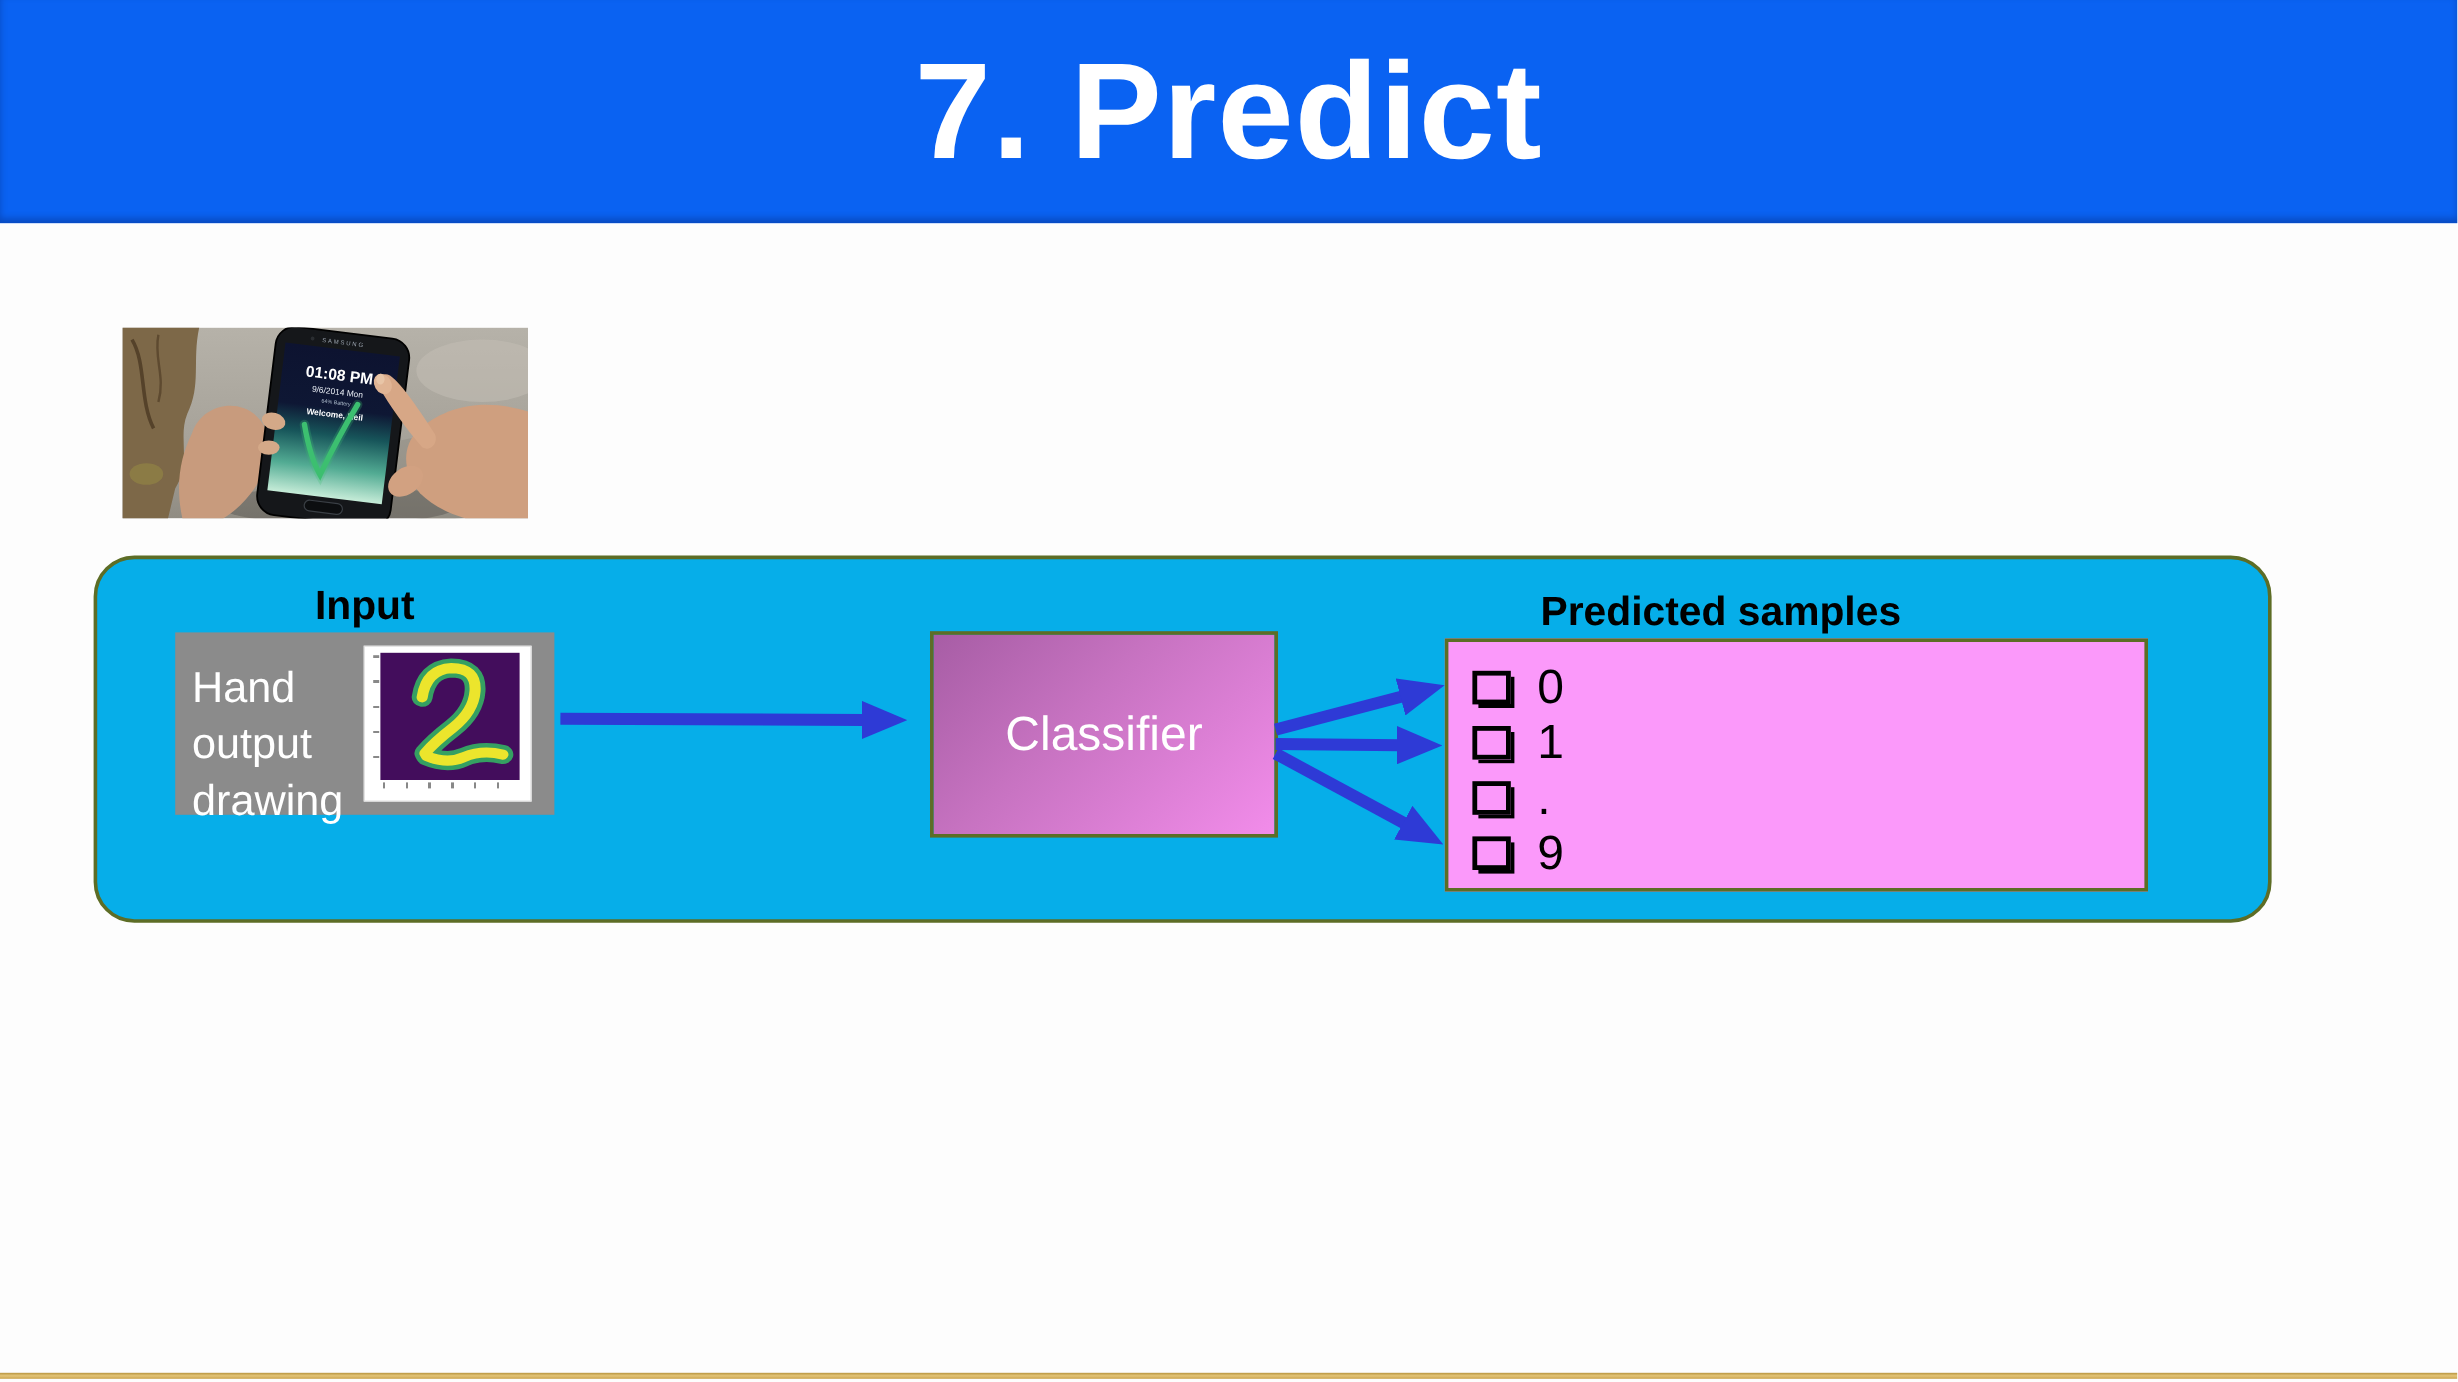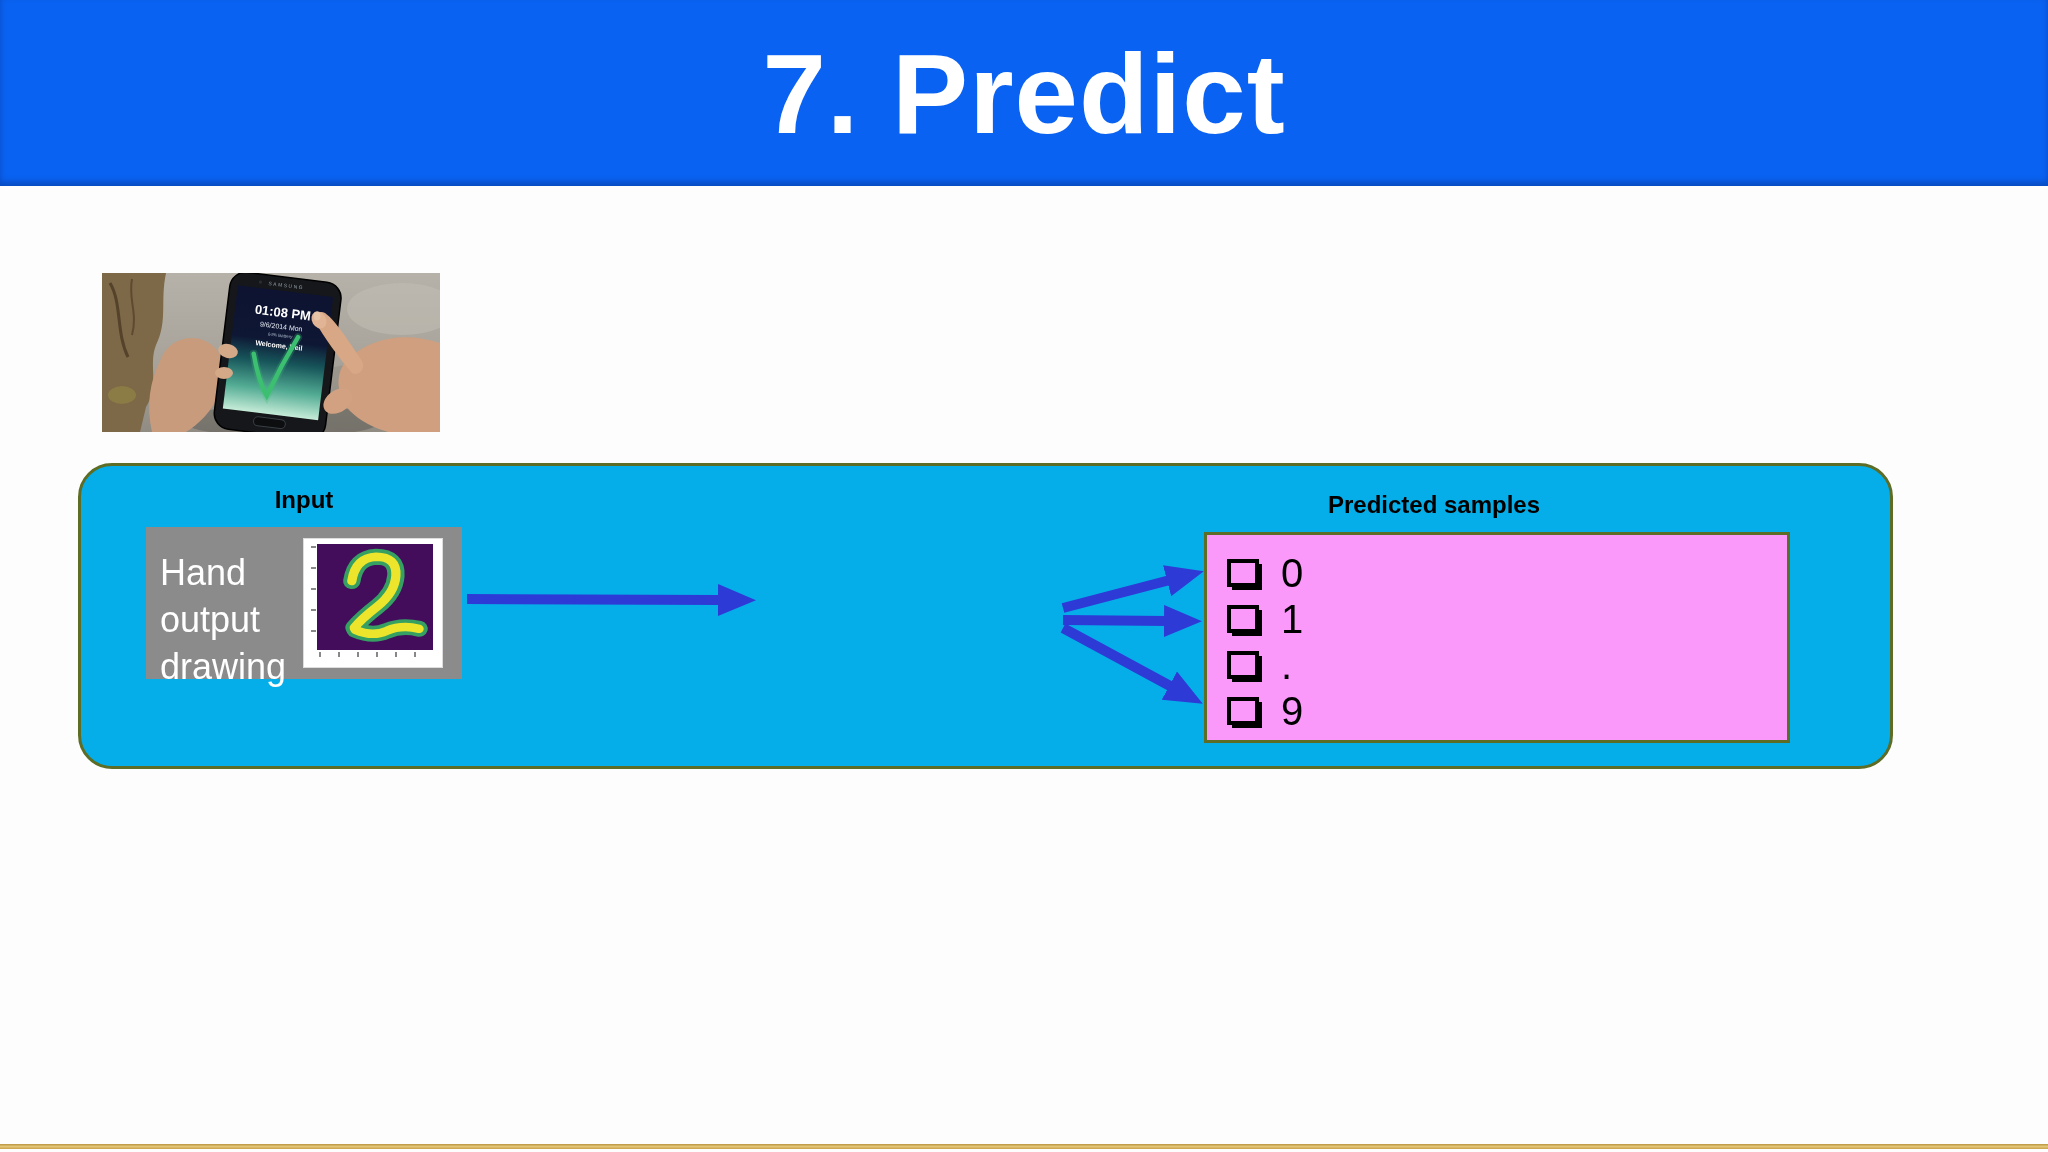--- a/index.html
+++ b/index.html
@@ -20,21 +20,21 @@
   }
   
   #photo{position:absolute;left:102px;top:273px;width:338px;height:159px;}
   
   #panel{
     position:absolute;left:78px;top:463px;width:1815px;height:306px;
     box-sizing:border-box;border:3px solid var(--panel-border,#5d6d26);
     border-radius:34px;background:var(--panel-bg,#06aee9);
   }
   .sec-label{
-    position:absolute;color:#000;font-weight:bold;font-size:24px;
+    position:absolute;color:#000;font-weight:bold;font-size:34px;
     text-align:center;line-height:1.1;
   }
   #input-label{left:146px;top:487px;width:316px;}
   #output-label{left:1204px;top:492px;width:460px;}
   
   #input-box{
     position:absolute;left:146px;top:527px;width:316px;height:152px;
     background:var(--input-box-bg,#8b8b8b);
   }
   #input-box .txt{
@@ -163,20 +163,23 @@
     <div class="yticks"></div>
     <div class="xticks"></div>
     <div class="plot">
       <svg viewBox="0 0 100 100" preserveAspectRatio="none" width="100%" height="100%">
         <path d="M30,35 Q33,13 51,12 Q69,12 68,30 Q67,46 52,59 Q39,70 32,79 L33,81 Q48,88 60,82 Q73,76 88,80" fill="none" stroke="#35a062" stroke-width="15" stroke-linecap="round" stroke-linejoin="round"></path>
         <path d="M30,35 Q33,13 51,12 Q69,12 68,30 Q67,46 52,59 Q39,70 32,79 L33,81 Q48,88 60,82 Q73,76 88,80" fill="none" stroke="#ece52c" stroke-width="8" stroke-linecap="round" stroke-linejoin="round"></path>
       </svg>
     </div>
   </div>
 
+  <div id="classifier">
+    <span>Classifier</span>
+  </div>
 
   <div id="output-label" class="sec-label">Predicted samples</div>
 
   <div id="output-box">
     <div class="out-row">
       <span class="cb"></span>
       <span class="lbl">0</span>
     </div>
     <div class="out-row">
       <span class="cb"></span>

